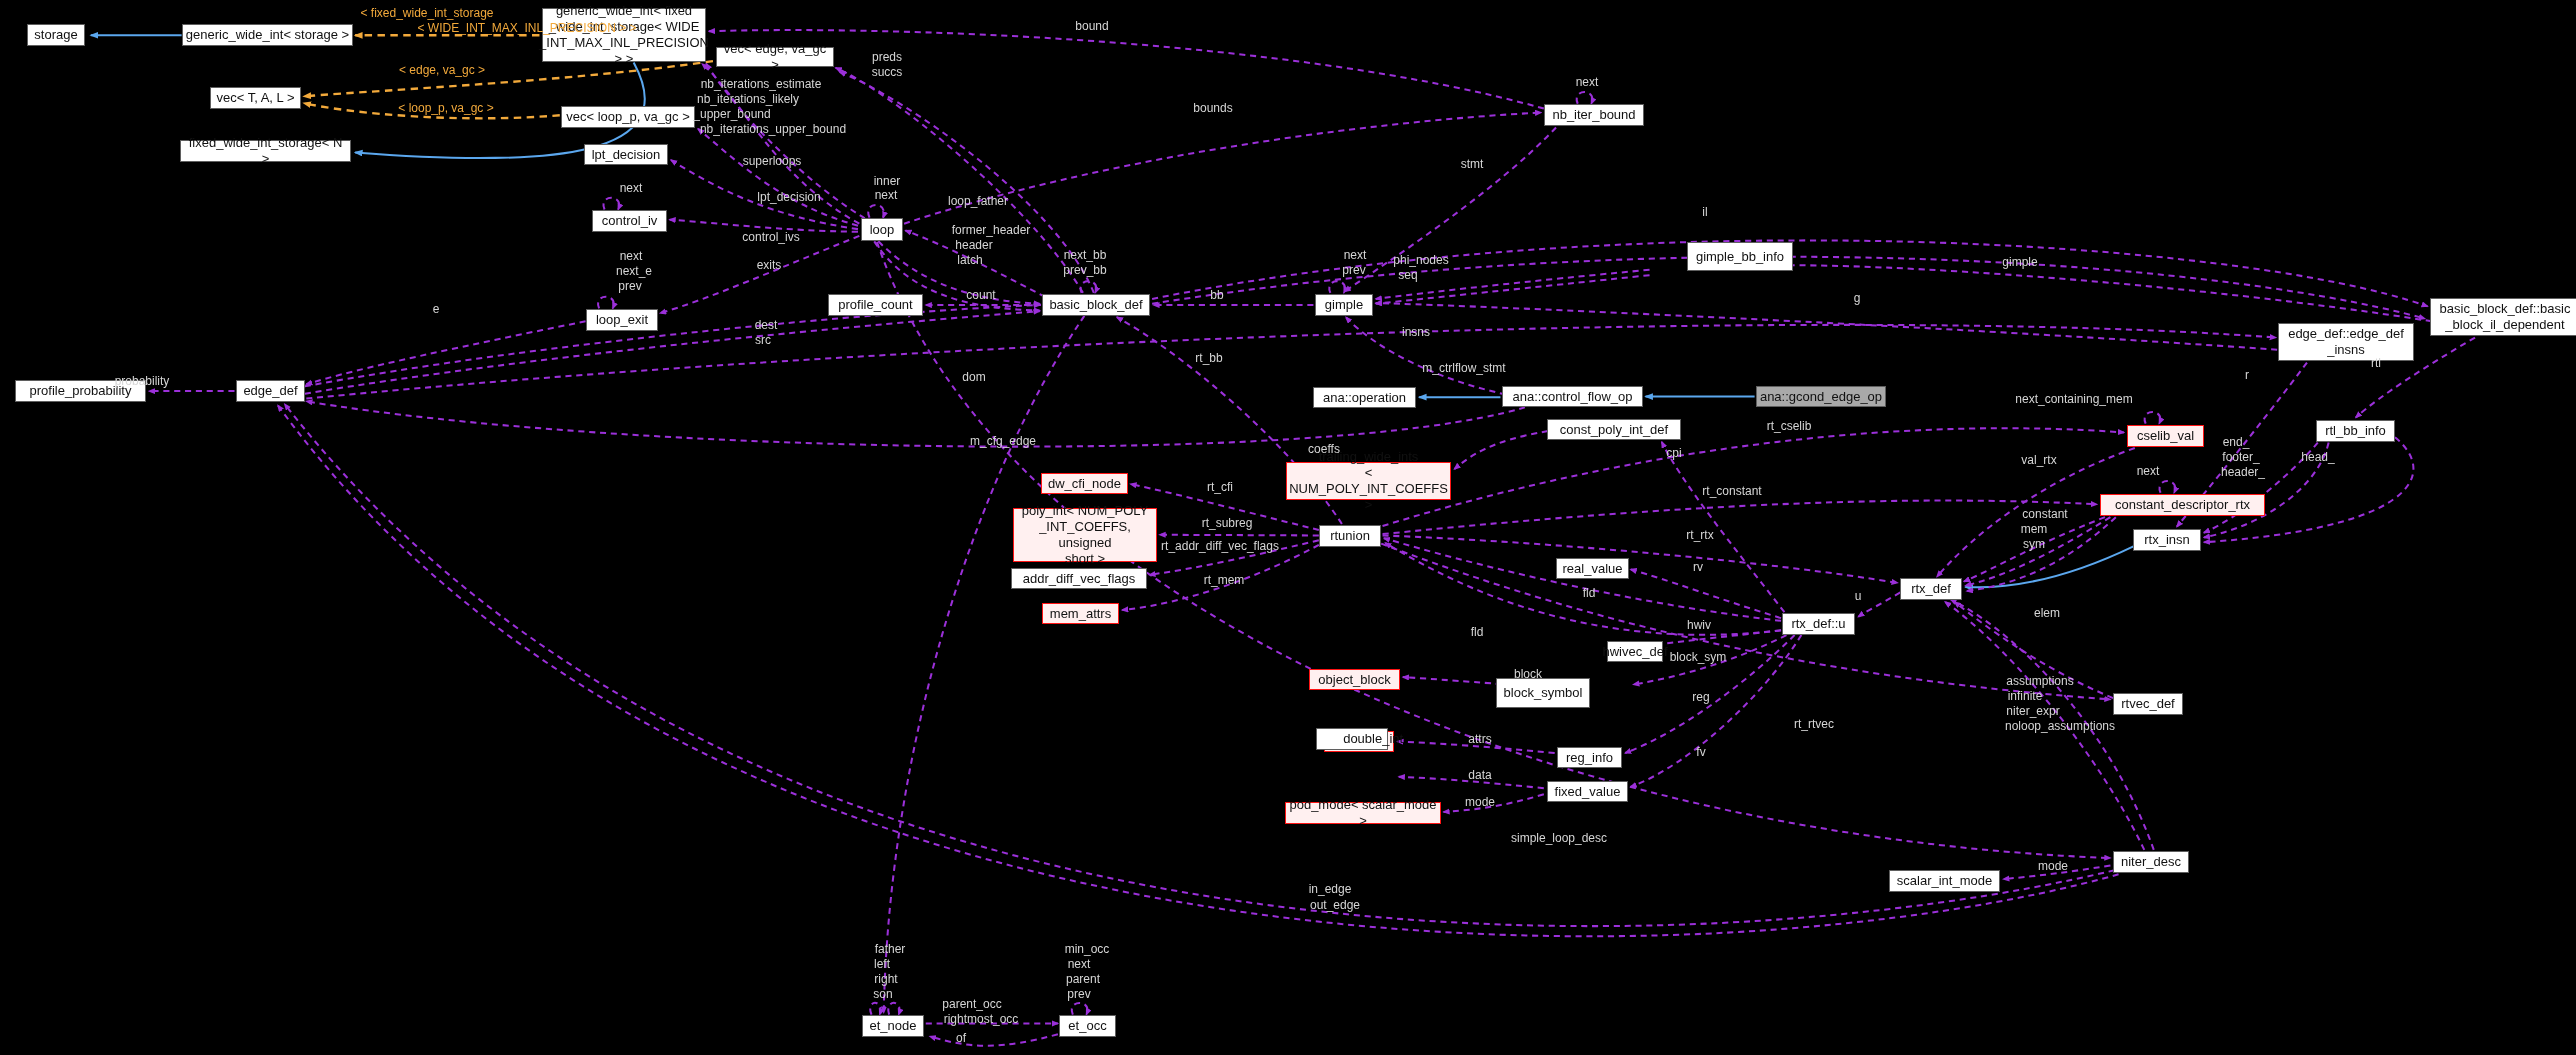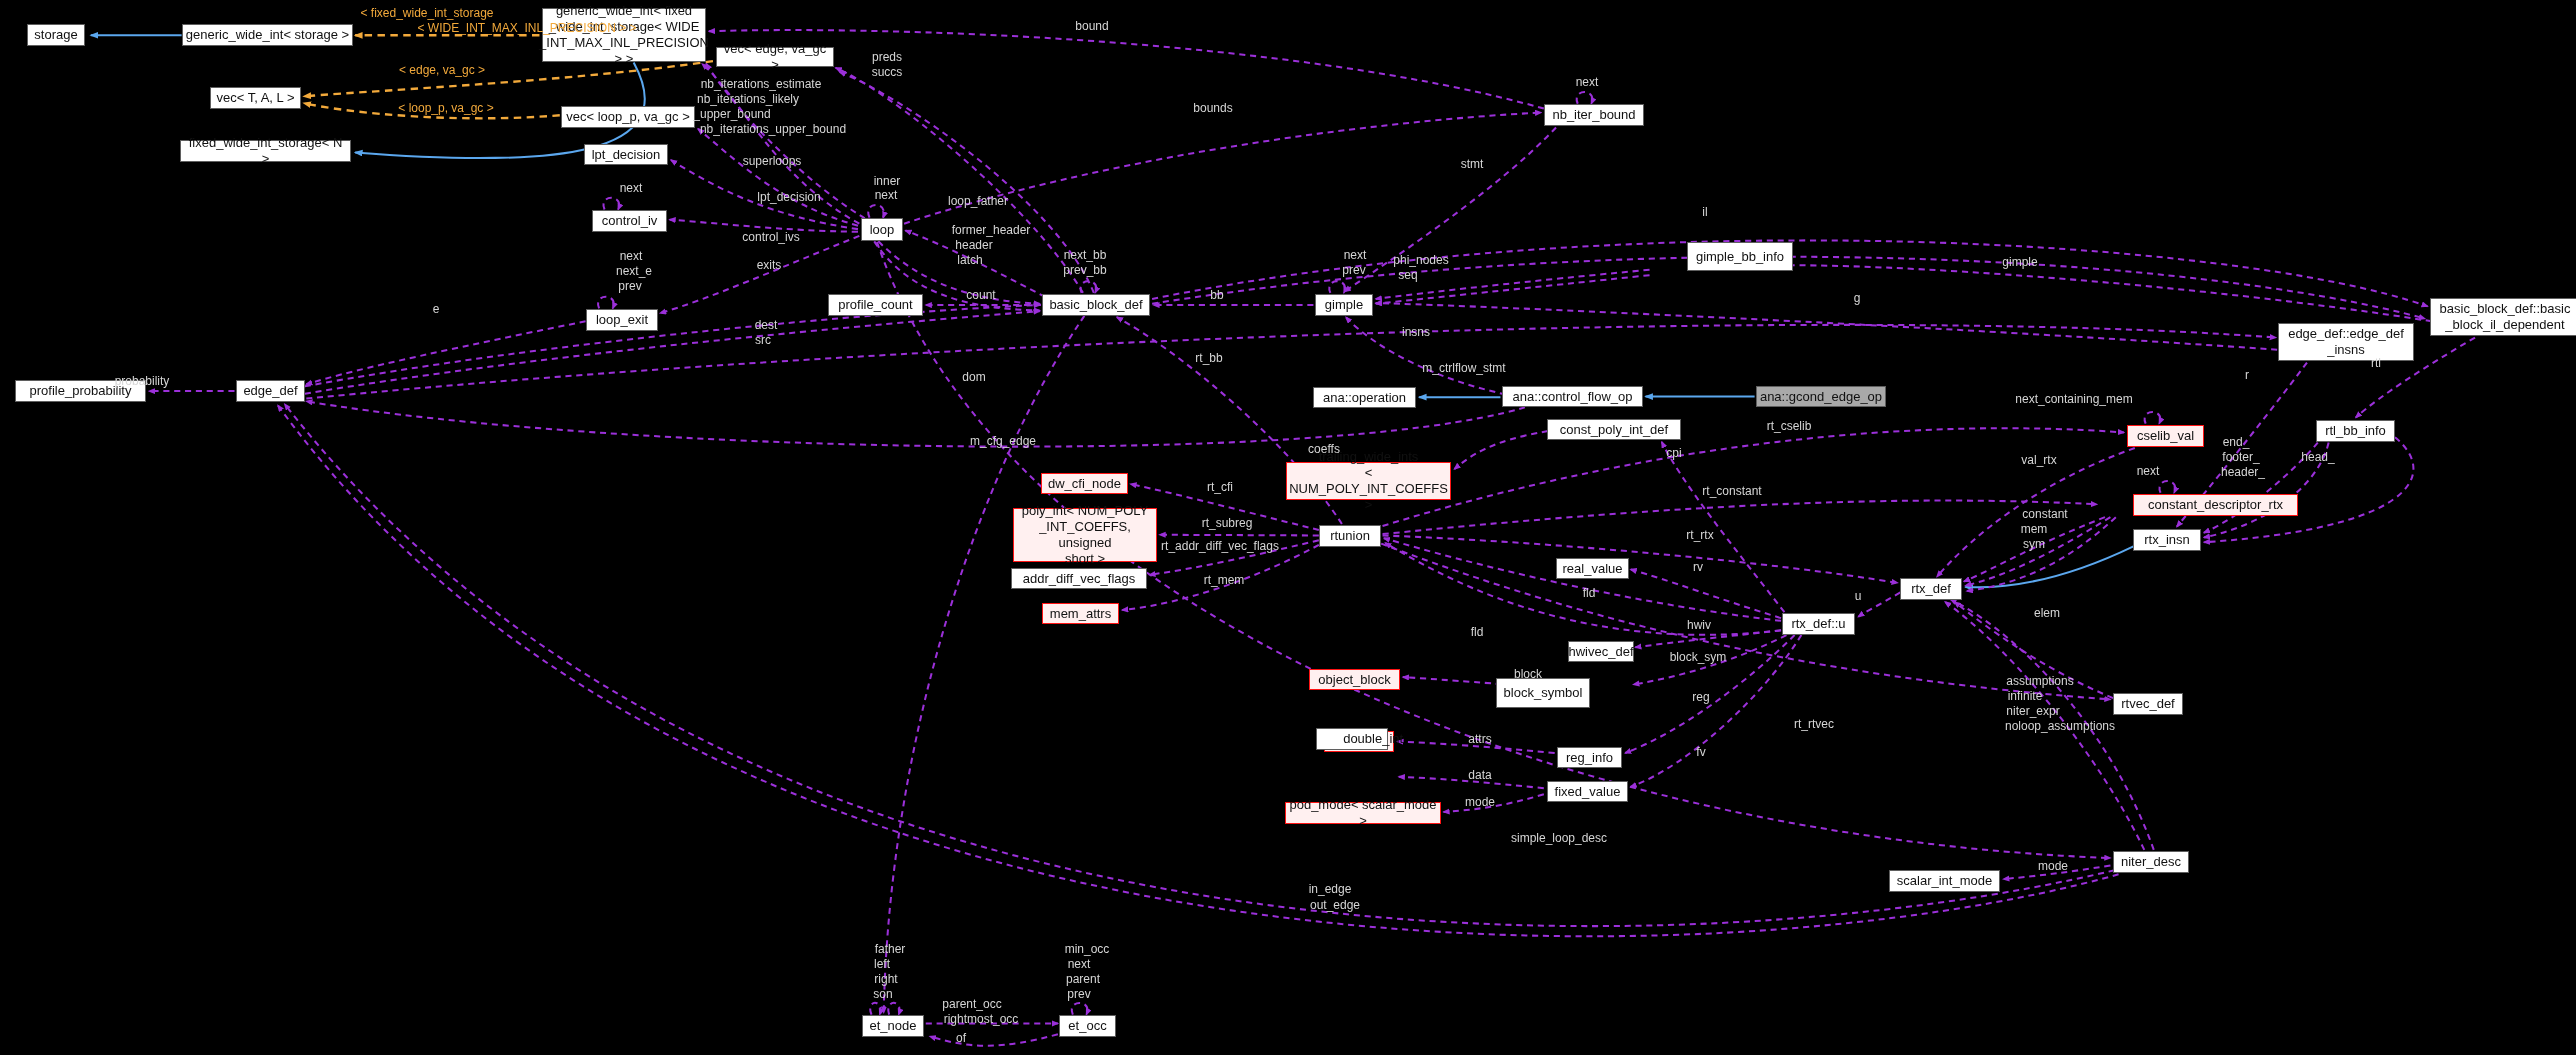--- a/index.html
+++ b/index.html
@@ -143,26 +143,26 @@
       <div class="node" style="left: 1315px; top: 294px; width: 58px; height: 22px;">gimple</div>
       <div class="node" style="left: 1651px; top: 242px; width: 106px; height: 29px; margin-left: 36px;">gimple_bb_info</div>
       <div class="node" style="left: 1544px; top: 104px; width: 100px; height: 22.4px;">nb_iter_bound</div>
       <div class="node" style="left: 1313px; top: 387px; width: 103px; height: 21px;">ana::operation</div>
       <div class="node" style="left: 1502px; top: 386px; width: 141px; height: 21px;">ana::control_flow_op</div>
       <div class="node gray" style="left: 1756px; top: 386px; width: 130px; height: 21px;">ana::gcond_edge_op</div>
       <div class="node" style="left: 1547px; top: 419px; width: 134px; height: 21px;">const_poly_int_def</div>
       <div class="node red" style="left: 1286px; top: 462px; width: 165px; height: 38px;">trailing_wide_ints
 &lt; NUM_POLY_INT_COEFFS &gt;</div>
       <div class="node red" style="left: 2127px; top: 425px; width: 77px; height: 22px;">cselib_val</div>
-      <div class="node red" style="left: 2100px; top: 494px; width: 165px; height: 22px; margin-left: 33px;">constant_descriptor_rtx</div>
+      <div class="node red" style="left: 2100px; top: 494px; width: 165px; height: 22px;">constant_descriptor_rtx</div>
       <div class="node" style="left: 2133px; top: 529px; width: 68px; height: 22px;">rtx_insn</div>
       <div class="node" style="left: 1900px; top: 578px; width: 62px; height: 22px;">rtx_def</div>
       <div class="node" style="left: 1782px; top: 613px; width: 73px; height: 22px;">rtx_def::u</div>
       <div class="node" style="left: 1556px; top: 558px; width: 73px; height: 21px;">real_value</div>
-      <div class="node" style="left: 1568px; top: 641px; width: 66px; height: 21px;">hwivec_def</div>
+      <div class="node" style="left: 1607px; top: 641px; width: 56px; height: 21px;">hwivec_def</div>
       <div class="node" style="left: 1496px; top: 678px; width: 94px; height: 30px;">block_symbol</div>
       <div class="node" style="left: 1557px; top: 747px; width: 65px; height: 21px;">reg_info</div>
       <div class="node" style="left: 1547px; top: 781px; width: 81px; height: 21px;">fixed_value</div>
       <div class="node" style="left: 2113px; top: 693px; width: 70px; height: 22px;">rtvec_def</div>
       <div class="node" style="left: 2113px; top: 851px; width: 76px; height: 22px;">niter_desc</div>
       <div class="node" style="left: 1889px; top: 870px; width: 111px; height: 22px;">scalar_int_mode</div>
       <div class="node red" style="left: 1041px; top: 473px; width: 87px; height: 21px;">dw_cfi_node</div>
       <div class="node red" style="left: 1013px; top: 508px; width: 144px; height: 54px;">poly_int&lt; NUM_POLY
 _INT_COEFFS, unsigned
 short &gt;</div>

